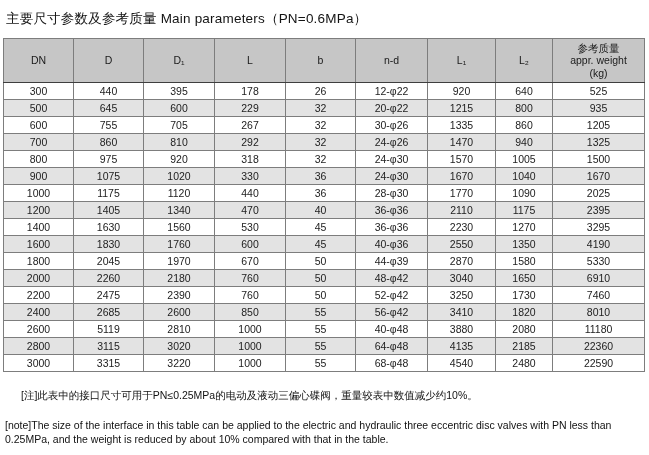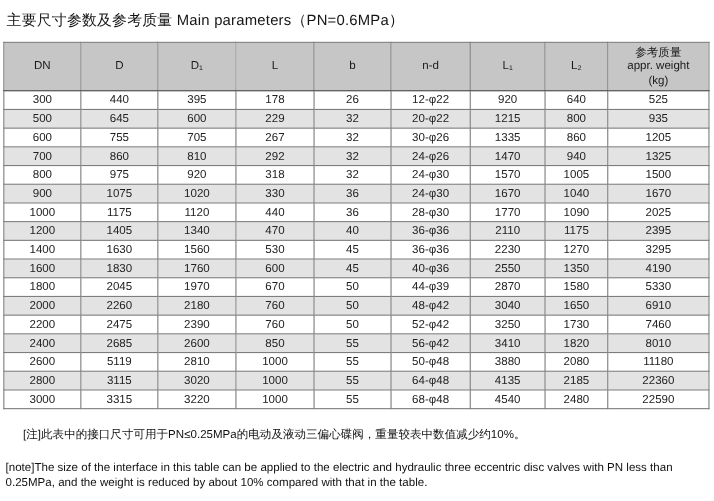--- a/index.html
+++ b/index.html
@@ -264,21 +264,21 @@
           <td>3410</td>
           <td>1820</td>
           <td>8010</td>
         </tr>
         <tr>
           <td>2600</td>
           <td>5119</td>
           <td>2810</td>
           <td>1000</td>
           <td>55</td>
-          <td>50-φ48</td>
+          <td>40-φ48</td>
           <td>3880</td>
           <td>2080</td>
           <td>11180</td>
         </tr>
         <tr>
           <td>2800</td>
           <td>3115</td>
           <td>3020</td>
           <td>1000</td>
           <td>55</td>

